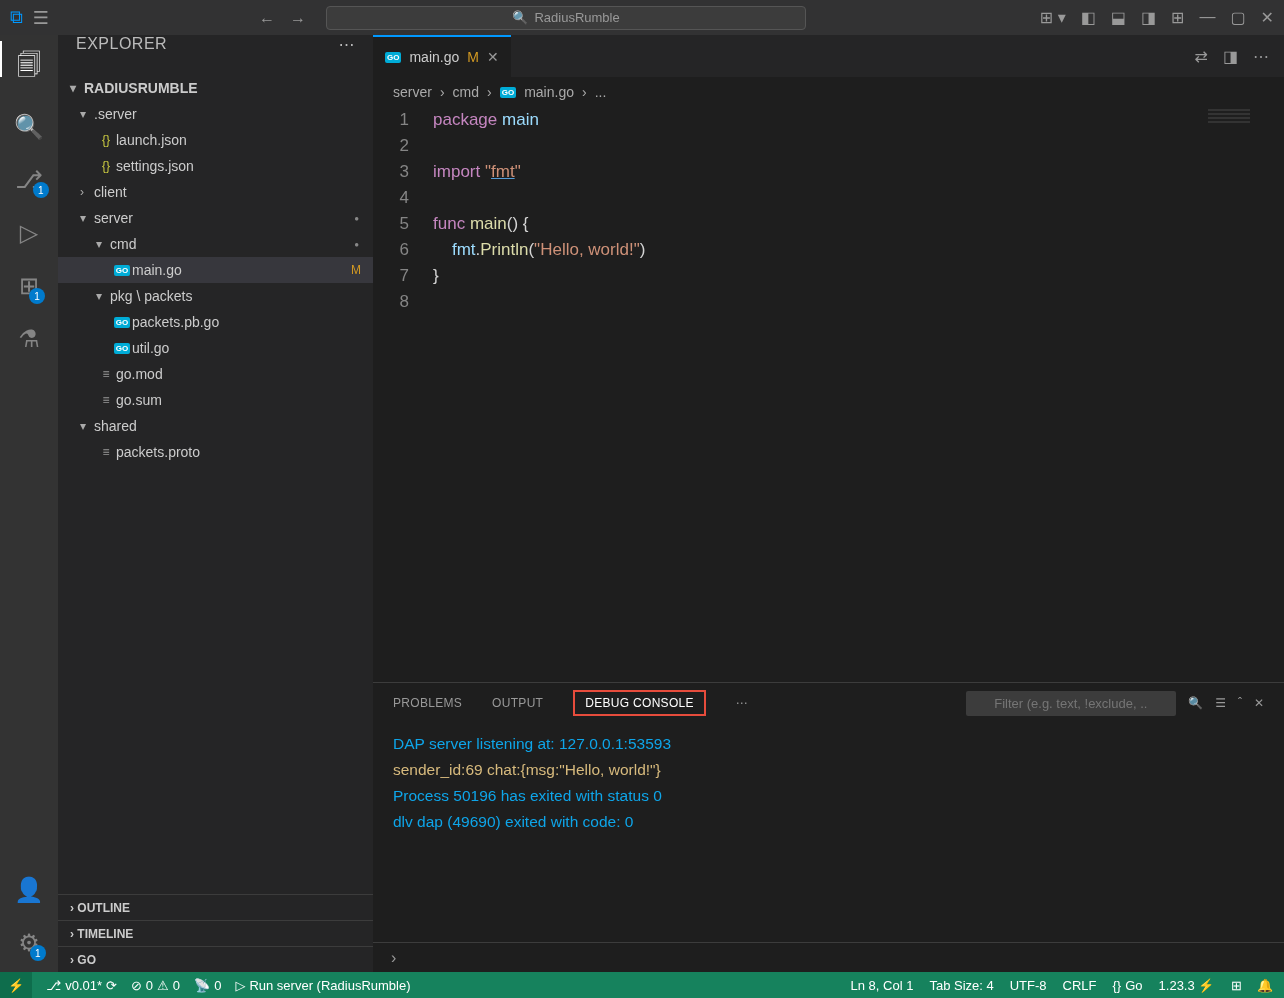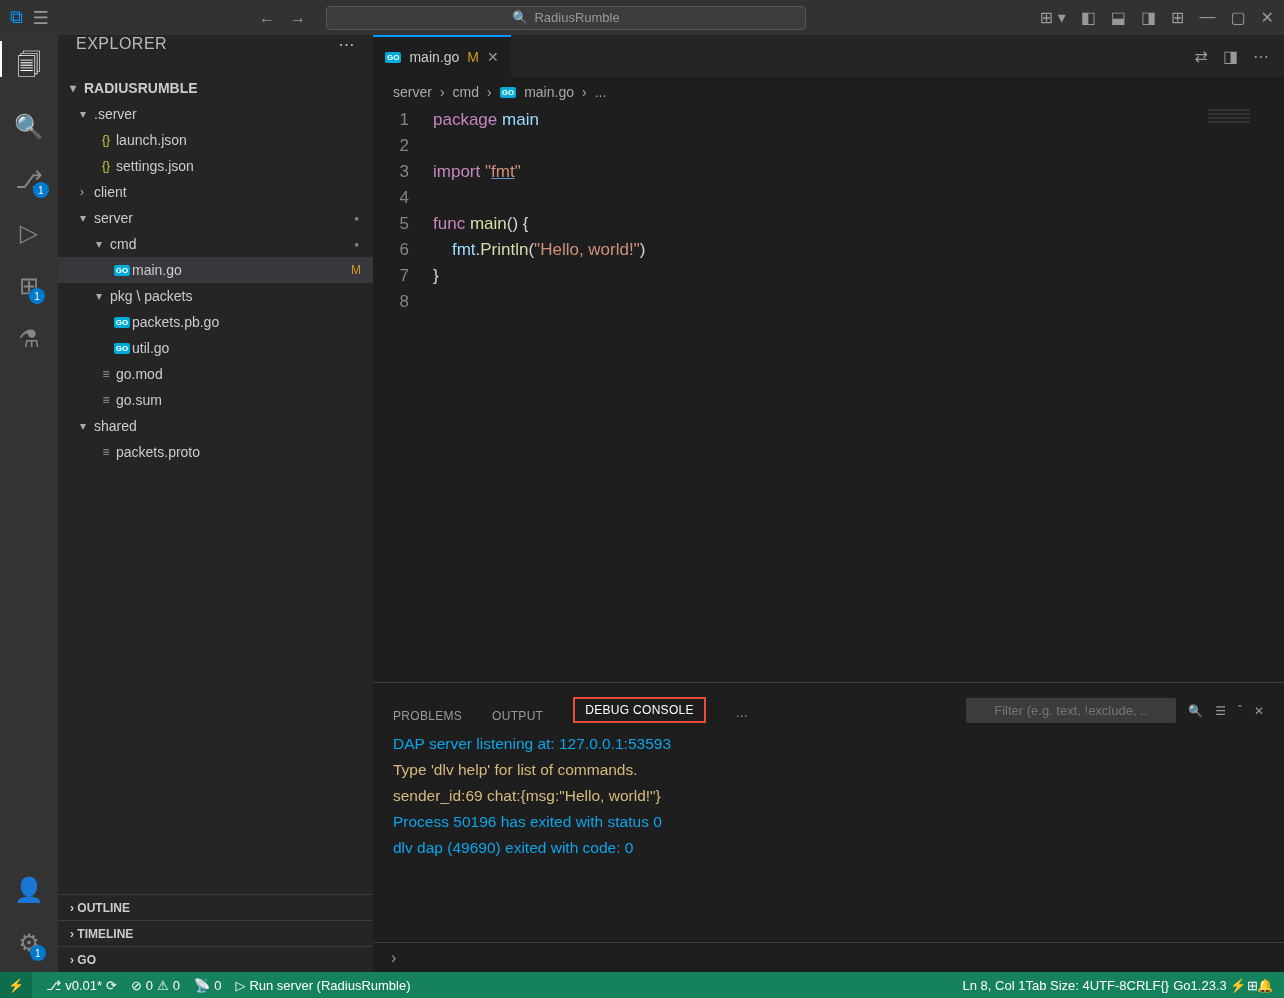--- a/index.html
+++ b/index.html
@@ -49,33 +49,33 @@
 .code{flex:1;white-space:pre}
 .kw{color:#c586c0}
 .ident{color:#9cdcfe}
 .str{color:#ce9178}
 .func{color:#dcdcaa}
 .punc{color:#d4d4d4}
 .underline{text-decoration:underline;text-decoration-color:#569cd6}
 .minimap{position:absolute;right:6px;top:0;width:70px;height:20px;opacity:0.3}
 .minimap div{height:2px;background:#666;margin:2px 0;width:60%}
 .panel{height:290px;border-top:1px solid #3c3c3c;display:flex;flex-direction:column}
-.panel-tabs{height:40px;display:flex;align-items:flex-end;padding:0 20px;gap:30px;font-size:12px;color:#999}
+.panel-tabs{height:40px;display:flex;align-items:center;padding:0 20px;gap:30px;font-size:12px;color:#999}
 .panel-tab{cursor:pointer;letter-spacing:0.3px}
 .panel-tab.active{color:#fff;border:2px solid #e74c3c;padding:4px 10px}
 .panel-right{margin-left:auto;display:flex;align-items:center;gap:12px}
 .filter-input{background:#3c3c3c;border:none;padding:5px 28px;color:#999;font-size:13px;width:210px;border-radius:2px}
 .panel-content{flex:1;padding:8px 20px;font-family:'Consolas',monospace;font-size:15.5px;line-height:26px;overflow-y:auto}
 .console-yellow{color:#d7ba7d}
 .console-blue{color:#0ea5e9}
 .repl-line{height:30px;padding-left:18px;color:#999;display:flex;align-items:center;border-top:1px solid #3c3c3c}
 .statusbar{height:26px;background:#16825d;display:flex;align-items:center;font-size:13px;color:#fff;padding:0 10px;gap:14px}
 .statusbar .seg{cursor:pointer;display:flex;align-items:center;gap:4px}
 .statusbar .remote{background:#0e6d4c;padding:0 8px;height:26px;display:flex;align-items:center;margin-left:-10px}
-.statusbar-right{margin-left:auto;display:flex;}
+.statusbar-right{margin-left:auto;display:flex;gap:16px}
 </style>
 </head>
 <body>
 
 <div class="titlebar">
   <span class="vscode-icon">⧉</span>
   <span class="menu-icon">☰</span>
   <div class="nav-arrows">
     <span>←</span>
     <span>→</span>
@@ -253,21 +253,20 @@
         <div class="panel-right">
           <input class="filter-input" placeholder="Filter (e.g. text, !exclude, ..." style="">
           <span>🔍</span>
           <span>☰</span>
           <span>ˆ</span>
           <span>✕</span>
         </div>
       </div>
       <div class="panel-content" id="console">
           <div class="console-blue">DAP server listening at: 127.0.0.1:53593</div>
-          <div class="console-yellow">Type 'dlv help' for list of commands.</div>
           <div class="console-yellow">sender_id:69  chat:{msg:"Hello, world!"}</div>
           <div class="console-blue">Process 50196 has exited with status 0</div>
           <div class="console-blue">dlv dap (49690) exited with code: 0</div>
         </div>
       <div class="repl-line">›</div>
     </div>
   </div>
 </div>
 
 <div class="statusbar">

